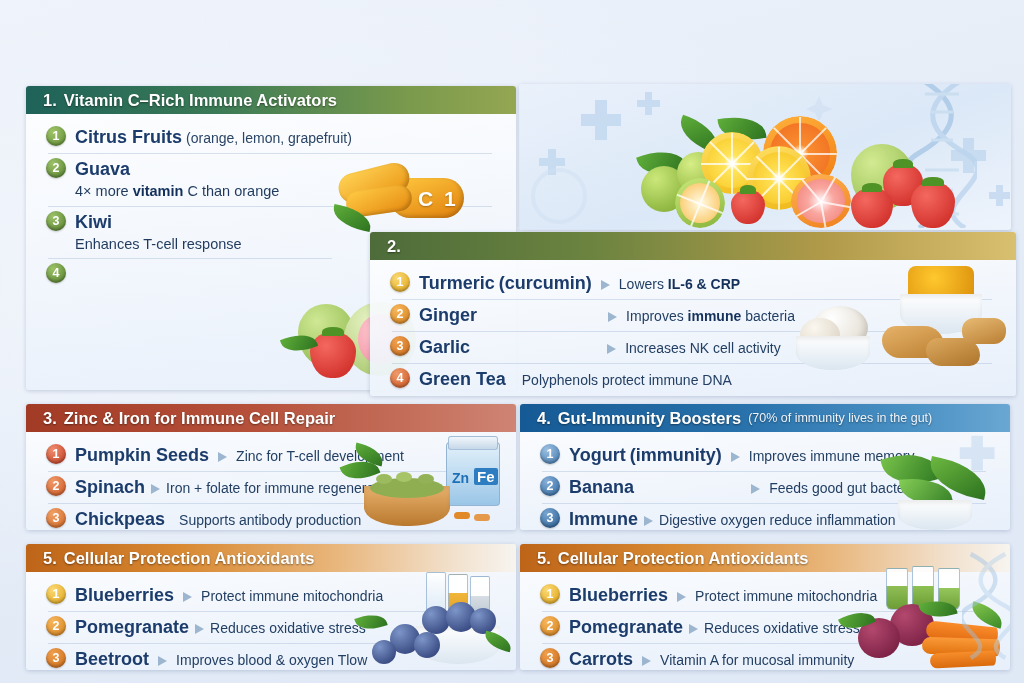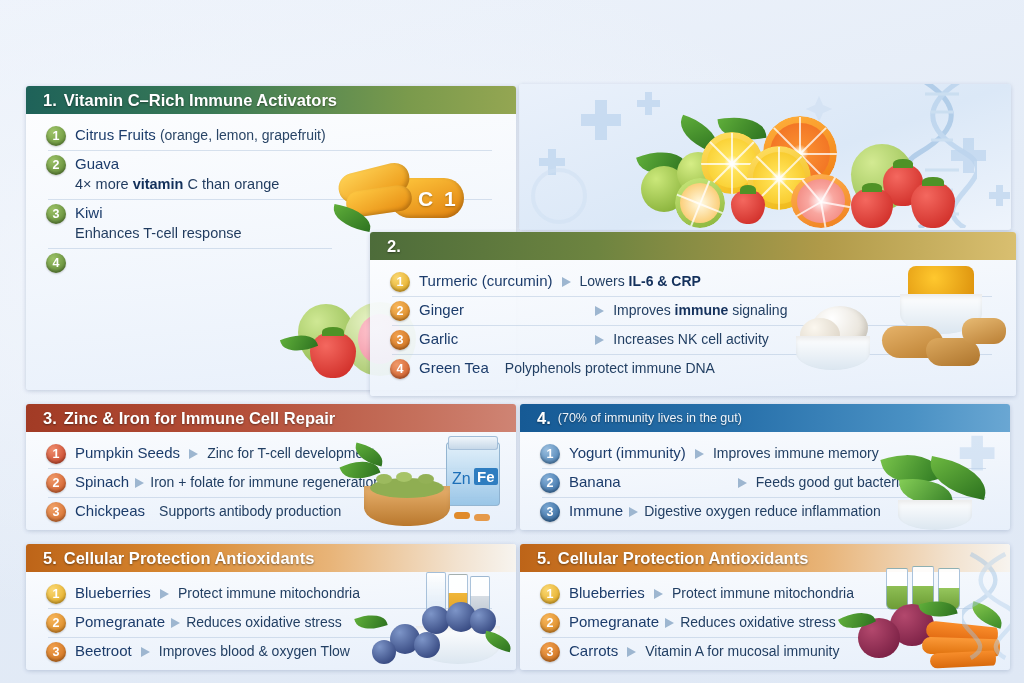--- a/index.html
+++ b/index.html
@@ -75,21 +75,21 @@
   .b-o{background:radial-gradient(circle at 35% 28%,#f7b65c,#d4801a);}
   .b-o2{background:radial-gradient(circle at 35% 28%,#f0a04e,#c96a18);}
   .b-r{background:radial-gradient(circle at 35% 28%,#ef8d6e,#c0391f);}
   .b-r2{background:radial-gradient(circle at 35% 28%,#ef9a6a,#cc5420);}
   .b-r3{background:radial-gradient(circle at 35% 28%,#f0a168,#d06524);}
   .b-bl{background:radial-gradient(circle at 35% 28%,#9cc0e0,#3f77ad);}
   .b-bl2{background:radial-gradient(circle at 35% 28%,#86b0d8,#2d659e);}
   .b-bl3{background:radial-gradient(circle at 35% 28%,#7aa7d2,#24598f);}
 
   .txt{font-size:14.5px;line-height:1.34;color:#203a5c;}
-  .nm{font-weight:normal;color:#1c3c6b;font-size:15px;}
+  .nm{font-weight:bold;color:#1c3c6b;font-size:18px;}
   .paren{font-weight:normal;color:#2a4566;font-size:14px;}
   .arw{display:inline-block;vertical-align:middle;margin:0 5px;width:0;height:0;
      border-left:9px solid #9db6d0;border-top:5px solid transparent;border-bottom:5px solid transparent;}
   .desc{color:#223f63;font-size:14px;}
   .desc b{color:#14315c;}
   .sub2{display:block;color:#1f3a5e;font-size:14.5px;margin-top:1px;}
   .sub2 b{color:#13305a;}
 
   
   .stack .txt{display:block;}
@@ -280,21 +280,21 @@
           <span class="nm">(curcumin)</span>
           <span class="arw"></span>
           <span class="desc"><span>Lowers </span><b>IL-6 &amp; CRP</b></span>
         </div>
       </div>
       <div class="row">
         <div class="badge b-o">2</div>
         <div class="txt" style="min-width:100%"><span class="nm">Ginger</span>
           <span style="display:inline-block;width:118px"></span>
           <span class="arw"></span>
-          <span class="desc"><span>Improves </span><b>immune</b><span> signaling</span></span>
+          <span class="desc"><span>Improves </span><b>immune</b><span> bacteria</span></span>
         </div>
       </div>
       <div class="row">
         <div class="badge b-o2">3</div>
         <div class="txt"><span class="nm">Garlic</span>
           <span style="display:inline-block;width:124px"></span>
           <span class="arw"></span>
           <span class="desc">Increases NK cell activity</span>
         </div>
       </div>
@@ -342,37 +342,38 @@
         <div class="badge b-r3">3</div>
         <div class="txt"><span class="nm">Chickpeas</span>
           <span style="display:inline-block;width:6px"></span>
           <span class="desc">Supports antibody production</span>
         </div>
       </div>
     </div>
     <div class="deco" style="right:2px;top:26px;width:178px;height:100px;">
       <div class="jar" style="left:110px;top:12px;width:52px;height:62px;"></div>
       <div style="position:absolute;left:112px;top:6px;width:48px;height:12px;border-radius:3px;background:linear-gradient(180deg,#f0f6fb,#c6d8e8);border:1px solid rgba(150,180,210,.8)"></div>
-      <div style="position:absolute;left:116px;top:40px;color:#1d6fb8;font-size:16px;font-weight:normal">Zn</div>
+      <div style="position:absolute;left:116px;top:40px;color:#1d6fb8;font-size:14px;font-weight:bold">Zn</div>
       <div style="position:absolute;left:138px;top:38px;color:#fff;font-size:15px;font-weight:bold;background:#2e7dc0;padding:0 3px;border-radius:2px">Fe</div>
       <div class="bowl" style="left:28px;top:56px;width:86px;height:40px;background:linear-gradient(180deg,#e8b16e,#b9782d);border-radius:0 0 46% 46%"></div>
       <div style="position:absolute;left:34px;top:48px;width:74px;height:20px;border-radius:50%;background:#8fae52"></div>
       <div style="position:absolute;left:40px;top:44px;width:16px;height:10px;border-radius:50%;background:#9cba5e"></div>
       <div style="position:absolute;left:60px;top:42px;width:16px;height:10px;border-radius:50%;background:#a7c468"></div>
       <div style="position:absolute;left:82px;top:44px;width:16px;height:10px;border-radius:50%;background:#93b156"></div>
       <div class="leafy" style="left:6px;top:30px;width:36px;height:20px;transform:rotate(-22deg)"></div>
       <div class="leafy" style="left:18px;top:16px;width:30px;height:17px;transform:rotate(14deg)"></div>
       <div style="position:absolute;left:118px;top:82px;width:16px;height:7px;border-radius:4px;background:#e08a2a"></div>
       <div style="position:absolute;left:138px;top:84px;width:16px;height:7px;border-radius:4px;background:#e5994a"></div>
     </div>
   </div>
 
   <div class="panel" style="left:520px;top:404px;width:490px;height:126px;">
     <div class="pbar bar-4">
       <span class="ttl">4.</span>
+      <span class="ttl">Gut-Immunity Boosters</span>
       <span class="sub">(70% of immunity lives in the gut)</span>
     </div>
     <div class="rows">
       <div class="row">
         <div class="badge b-bl">1</div>
         <div class="txt"><span class="nm">Yogurt</span>
           <span class="nm">(immunity)</span>
           <span class="arw"></span>
           <span class="desc">Improves immune memory</span>
         </div>

